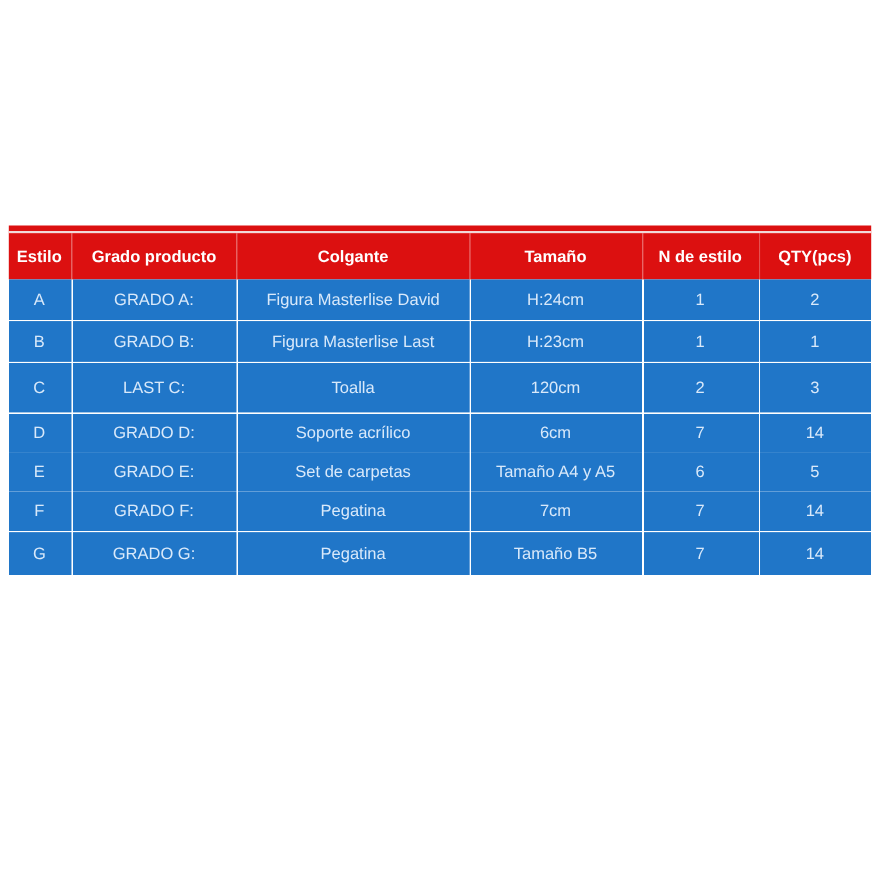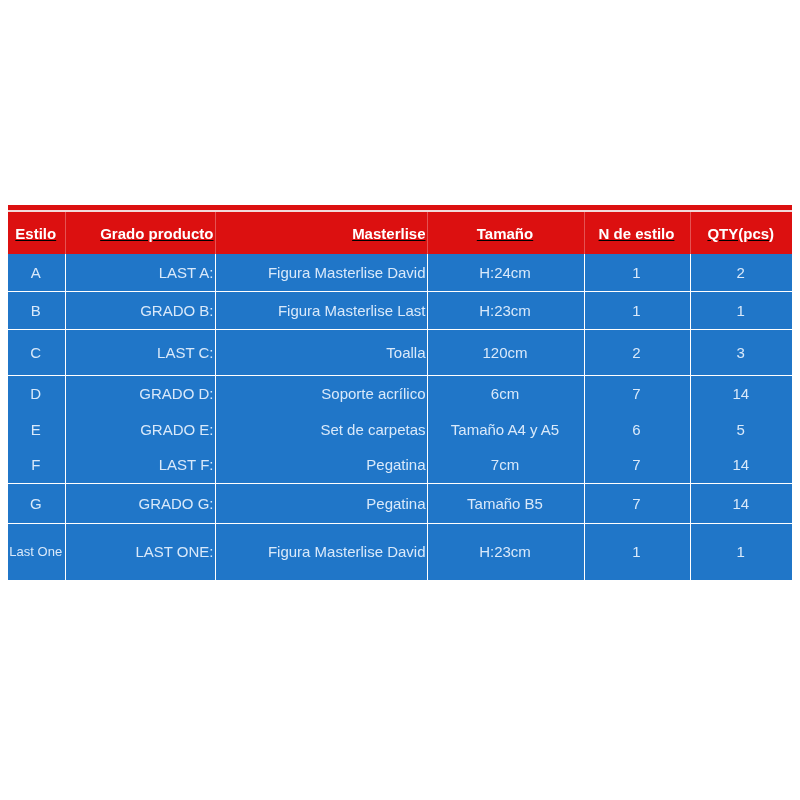--- a/index.html
+++ b/index.html
@@ -18,39 +18,39 @@
     position:absolute;left:8px;top:205px;width:784px;
   }
   .top-bar{
     height:5px;background:var(--header-bg);
     border-bottom:2px solid #f2dada;
   }
   table{
     border-collapse:collapse;table-layout:fixed;
     width:784px;
   }
-  thead tr{height:42px;text-decoration:underline;}
+  thead tr{height:42px;}
   thead th{
     background:var(--header-bg);
     color:var(--header-text);
     font-weight:bold;font-size:15px;
     border-right:1px solid rgba(255,255,255,0.28);
     white-space:nowrap;
   }
   thead th:last-child{border-right:none;margin-top:36px;}
   tbody td{
     background:var(--body-bg);
     color:var(--body-text);
     font-size:15px;
     border-right:1px solid rgba(255,255,255,0.13);
     white-space:nowrap;overflow:hidden;
   }
   tbody td:last-child{border-right:none;}
   tbody tr.sep td{border-bottom:1px solid rgba(255,255,255,0.33);}
-  .al-left{text-align:right;padding-left:1px;}
+  .al-left{text-align:center;padding-left:1px;}
   .al-center{text-align:center;padding-left:0;}
   .small-text{font-size:13px;}
 </style>
 </head>
 <body>
 
 <div class="table-wrap">
   <div class="top-bar"></div>
   <table>
     <colgroup>
@@ -58,30 +58,30 @@
       <col style="width:150px">
       <col style="width:212px">
       <col style="width:157px">
       <col style="width:106px">
       <col style="width:102px">
     </colgroup>
     <thead>
       <tr>
         <th class="al-center">Estilo</th>
         <th class="al-left">Grado producto</th>
-        <th class="al-left">Masterlise</th>
+        <th class="al-left">Colgante</th>
         <th class="al-center">Tamaño</th>
         <th class="al-center">N de estilo</th>
         <th class="al-center">QTY(pcs)</th>
       </tr>
     </thead>
     <tbody>
         <tr class="sep" style="height: 37px;">
           <td class="al-center">A</td>
-          <td class="al-left">LAST A:</td>
+          <td class="al-left">GRADO A:</td>
           <td class="al-left">Figura Masterlise David</td>
           <td class="al-center">H:24cm</td>
           <td class="al-center">1</td>
           <td class="al-center">2</td>
         </tr>
         <tr class="sep" style="height: 38px;">
           <td class="al-center">B</td>
           <td class="al-left">GRADO B:</td>
           <td class="al-left">Figura Masterlise Last</td>
           <td class="al-center">H:23cm</td>
@@ -107,37 +107,29 @@
         <tr style="height: 36px;">
           <td class="al-center">E</td>
           <td class="al-left">GRADO E:</td>
           <td class="al-left">Set de carpetas</td>
           <td class="al-center">Tamaño A4 y A5</td>
           <td class="al-center">6</td>
           <td class="al-center">5</td>
         </tr>
         <tr class="sep" style="height: 36px;">
           <td class="al-center">F</td>
-          <td class="al-left">LAST F:</td>
+          <td class="al-left">GRADO F:</td>
           <td class="al-left">Pegatina</td>
           <td class="al-center">7cm</td>
           <td class="al-center">7</td>
           <td class="al-center">14</td>
         </tr>
         <tr class="sep" style="height: 40px;">
           <td class="al-center">G</td>
           <td class="al-left">GRADO G:</td>
           <td class="al-left">Pegatina</td>
           <td class="al-center">Tamaño B5</td>
           <td class="al-center">7</td>
           <td class="al-center">14</td>
         </tr>
-        <tr style="height: 57px;">
-          <td class="al-center small-text">Last One</td>
-          <td class="al-left">LAST ONE:</td>
-          <td class="al-left">Figura Masterlise David</td>
-          <td class="al-center">H:23cm</td>
-          <td class="al-center">1</td>
-          <td class="al-center">1</td>
-        </tr>
       </tbody>
   </table>
 </div>
 
 </body></html>

